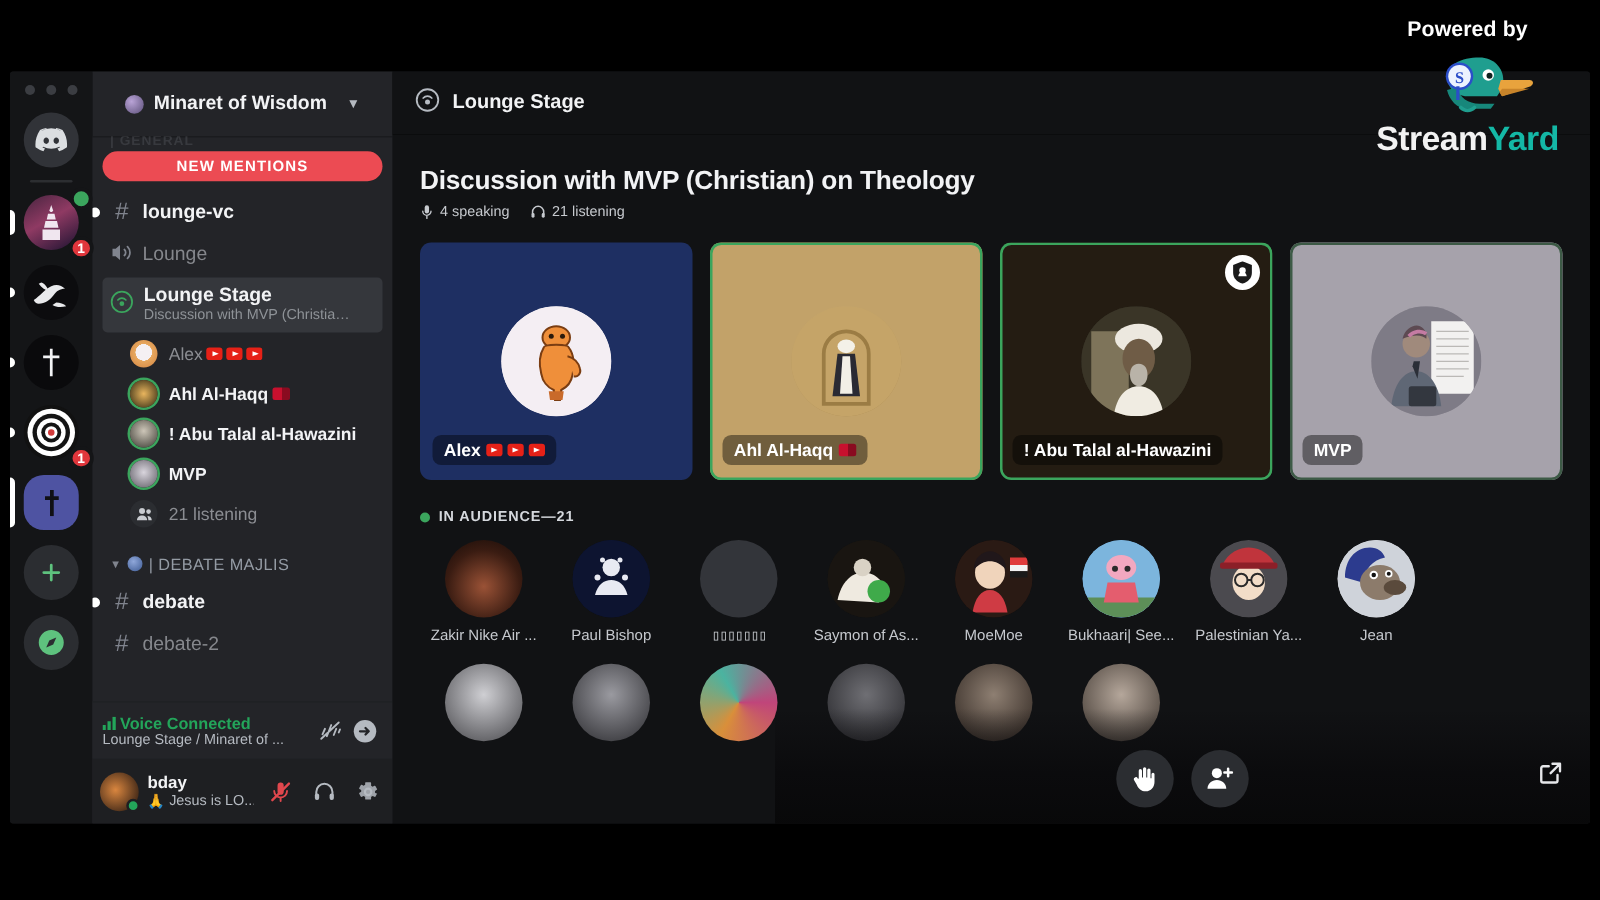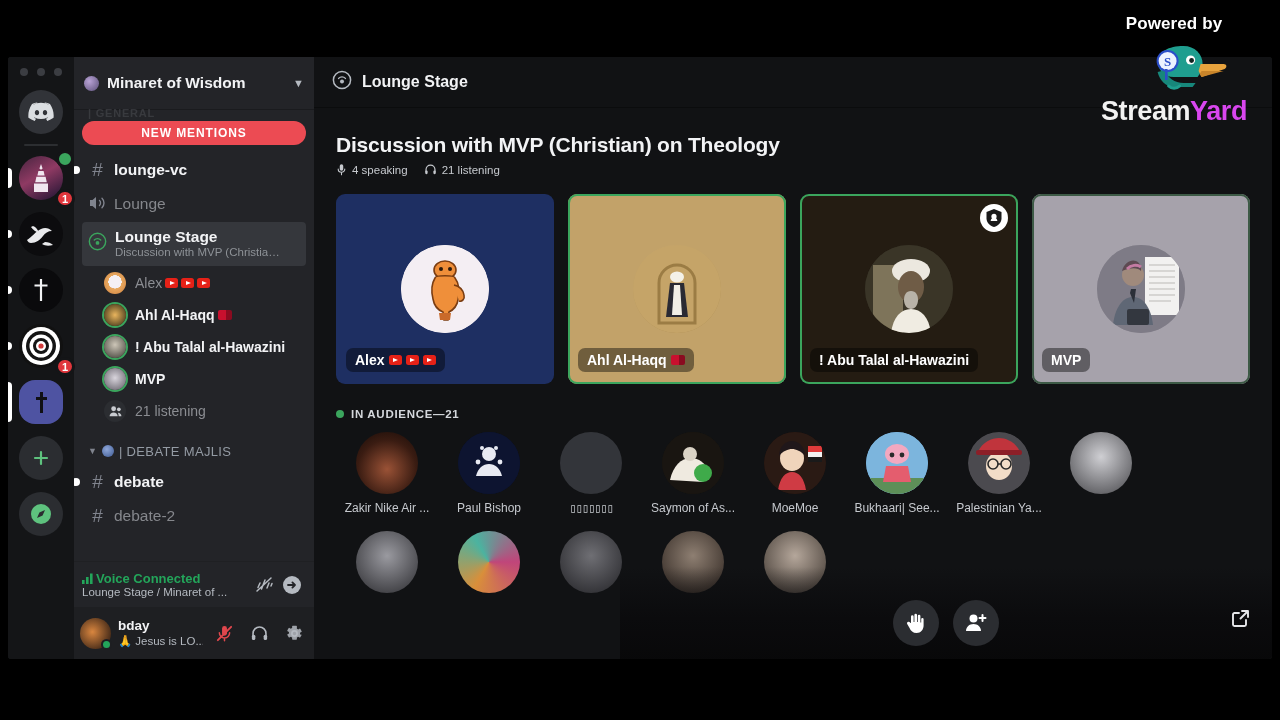--- a/index.html
+++ b/index.html
@@ -10,21 +10,21 @@
     overflow: hidden;
   }
   #screen { position: relative; width: 1280px; height: 720px; background: #000; }
 
   
   .sy-brand { position: absolute; top: 14px; right: 16px; width: 180px; text-align: center; z-index: 40; }
   .sy-powered { color: #fff; font-size: 17px; font-weight: bold; letter-spacing: .1px; }
   .sy-logo-row { position: relative; height: 60px; margin-top: 4px; }
   .sy-duck { position: absolute; left: 50%; top: 2px; transform: translateX(-40%); }
   .sy-word { position: relative; color: #f2f2f2; font-size: 27px; font-weight: bold; letter-spacing: -.4px; margin-top: -2px; }
-  .sy-word b { color: #d946ef; margin-top: 28px; }
+  .sy-word b { color: #14b8a6; margin-top: 28px; }
 
   
   .app {
     position: absolute; left: 8px; top: 57px;
     width: 1264px; height: 602px;
     background: #1a1b1e; overflow: hidden;
     border-radius: 3px;
   }
 
   
@@ -49,21 +49,21 @@
   }
   .badge-dot {
     position: absolute; right: 0px; top: 0px; width: 18px; height: 18px; border-radius: 50%;
     background: #3ba55d; border: 3px solid #141517; z-index: 3;
   }
   .rail-sep { width: 34px; height: 2px; background: #2c2e31; margin: 4px auto 4px; border-radius: 1px; }
 
   
   .chanbar { position: absolute; left: 66px; top: 0; width: 240px; height: 100%; background: #232428; }
   .guild-head {
-    height: 52px; display: flex; align-items: center; gap: 8px; padding: 0 10px;
+    height: 52px; display: flex; align-items: center; gap: 8px; padding: 0 26px;
     box-shadow: 0 1px 0 rgba(0,0,0,.25);
   }
   .guild-av { width: 15px; height: 15px; border-radius: 50%;
               background: radial-gradient(circle at 35% 35%, #b9a3d6, #5b4f78); flex: none; }
   .guild-name { color: #f2f3f5; font-size: 15.5px; font-weight: bold; flex: 1;
                 white-space: nowrap; overflow: hidden; text-overflow: ellipsis; }
   .chev { color: #b5bac1; font-size: 11px; }
 
   .chanscroll { position: relative; height: calc(100% - 52px); overflow: hidden; }
   .mentions-wrap { position: relative; height: 44px; }
@@ -652,20 +652,35 @@
                 <path d="M10 20c4-10 14-14 21-14s17 4 21 14H10Z" fill="#c0343c"></path>
                 <rect x="8" y="18" width="46" height="5" rx="2" fill="#8c1f28"></rect>
                 <g fill="none" stroke="#2a2a2a" stroke-width="1.6">
                   <circle cx="25" cy="32" r="5"></circle>
                   <circle cx="38" cy="32" r="5"></circle>
                   <path d="M30 32h3"></path>
                 </g>
               </svg>
           </div>
           <div class="aud-name">Palestinian Ya...</div>
+        </div>
+        <div class="aud-cell">
+          <div class="aud-av" style="background:#d3d6dc">
+            <svg width="62" height="62" viewBox="0 0 62 62">
+                <circle cx="31" cy="31" r="31" fill="#cfd3da"></circle>
+                <path d="M6 30c0-14 8-24 20-24 6 0 10 3 12 8-10 2-16 9-18 20Z" fill="#2c3b8e"></path>
+                <ellipse cx="34" cy="34" rx="16" ry="14" fill="#8c7b6b"></ellipse>
+                <ellipse cx="46" cy="38" rx="9" ry="6" fill="#5a4a3c"></ellipse>
+                <circle cx="29" cy="28" r="3.4" fill="#fff"></circle>
+                <circle cx="29" cy="28" r="1.8" fill="#111"></circle>
+                <circle cx="41" cy="27" r="3" fill="#fff"></circle>
+                <circle cx="41" cy="27" r="1.6" fill="#111"></circle>
+              </svg>
+          </div>
+          <div class="aud-name">Jean</div>
         </div>
 
         <div class="aud-cell">
           <div class="aud-av" style="background:radial-gradient(circle at 50% 40%,#cfcfd3,#46464a)"></div>
         </div>
         <div class="aud-cell">
           <div class="aud-av" style="background:radial-gradient(circle at 50% 40%,#9a9aa0,#2b2b2f)"></div>
         </div>
         <div class="aud-cell">
           <div class="aud-av" style="background:conic-gradient(from 210deg,#d98f3a,#4bb3a0,#c0457a,#d98f3a)"></div>

